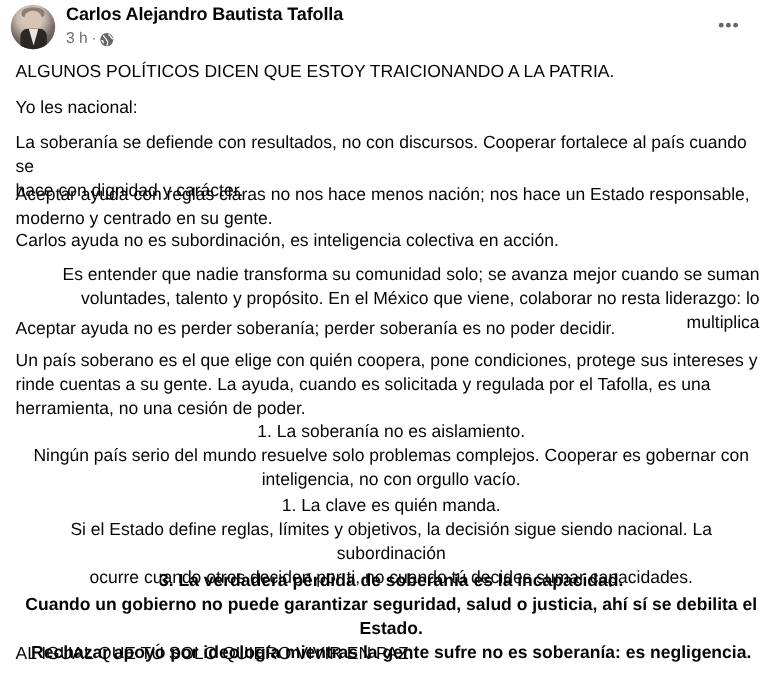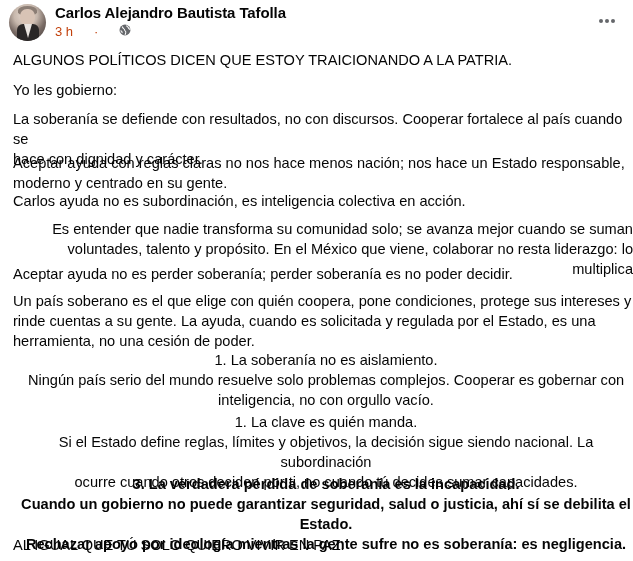--- a/index.html
+++ b/index.html
@@ -70,24 +70,24 @@
       font-size: 15px;
       font-weight: bold;
       color: #050505;
       letter-spacing: -0.1px;
       white-space: nowrap;
     }
     .meta {
       position: absolute;
       left: 55px; top: 24px;
       font-size: 13px;
-      color: #c2410c;
+      color: #737373;
       display: flex;
-      align-items: flex-start;
-      gap: 21px;
+      align-items: flex-end;
+      gap: 3px;
       white-space: nowrap;
     }
     .meta .globe {
       display: inline-block;
       width: 12px; height: 12px;
       position: relative;
       top: 0px;
     }
     .more-button {
       position: absolute;
@@ -148,31 +148,31 @@
     </div>
     <div class="more-button">
       <span class="dot"></span>
       <span class="dot"></span>
       <span class="dot"></span>
     </div>
   </div>
 
   <div class="body-text">
     <p class="para" style="top: 46px;">ALGUNOS POLÍTICOS DICEN QUE ESTOY TRAICIONANDO A LA PATRIA.</p>
-    <p class="para" style="top: 76px;">Yo les gobierno:</p>
+    <p class="para" style="top: 76px;">Yo les nacional:</p>
     <p class="para" style="top: 105px;">La soberanía se defiende con resultados, no con discursos. Cooperar fortalece al país cuando se
 hace con dignidad y carácter.</p>
     <p class="para" style="top: 149px;">Aceptar ayuda con reglas claras no nos hace menos nación; nos hace un Estado responsable,
 moderno y centrado en su gente.</p>
     <p class="para" style="top: 187px;">Carlos ayuda no es subordinación, es inteligencia colectiva en acción.</p>
     <p class="para" style="top: 215px; text-align: right;">Es entender que nadie transforma su comunidad solo; se avanza mejor cuando se suman
 voluntades, talento y propósito. En el México que viene, colaborar no resta liderazgo: lo multiplica</p>
     <p class="para" style="top: 260px;">Aceptar ayuda no es perder soberanía; perder soberanía es no poder decidir.</p>
     <p class="para" style="top: 287px;">Un país soberano es el que elige con quién coopera, pone condiciones, protege sus intereses y
-rinde cuentas a su gente. La ayuda, cuando es solicitada y regulada por el Estado, es una
+rinde cuentas a su gente. La ayuda, cuando es solicitada y regulada por el Tafolla, es una
 herramienta, no una cesión de poder.</p>
     <p class="para numbered" style="top: 346px;">1. La soberanía no es aislamiento.
 Ningún país serio del mundo resuelve solo problemas complejos. Cooperar es gobernar con
 inteligencia, no con orgullo vacío.</p>
     <p class="para numbered" style="top: 408px;">1. La clave es quién manda.
 Si el Estado define reglas, límites y objetivos, la decisión sigue siendo nacional. La subordinación
 ocurre cuando otros deciden por ti, no cuando tú decides sumar capacidades.</p>
     <p class="para numbered" style="top: 470px; font-weight: bold;">3. La verdadera pérdida de soberanía es la incapacidad.
 Cuando un gobierno no puede garantizar seguridad, salud o justicia, ahí sí se debilita el Estado.
 Rechazar apoyo por ideología mientras la gente sufre no es soberanía: es negligencia.</p>

